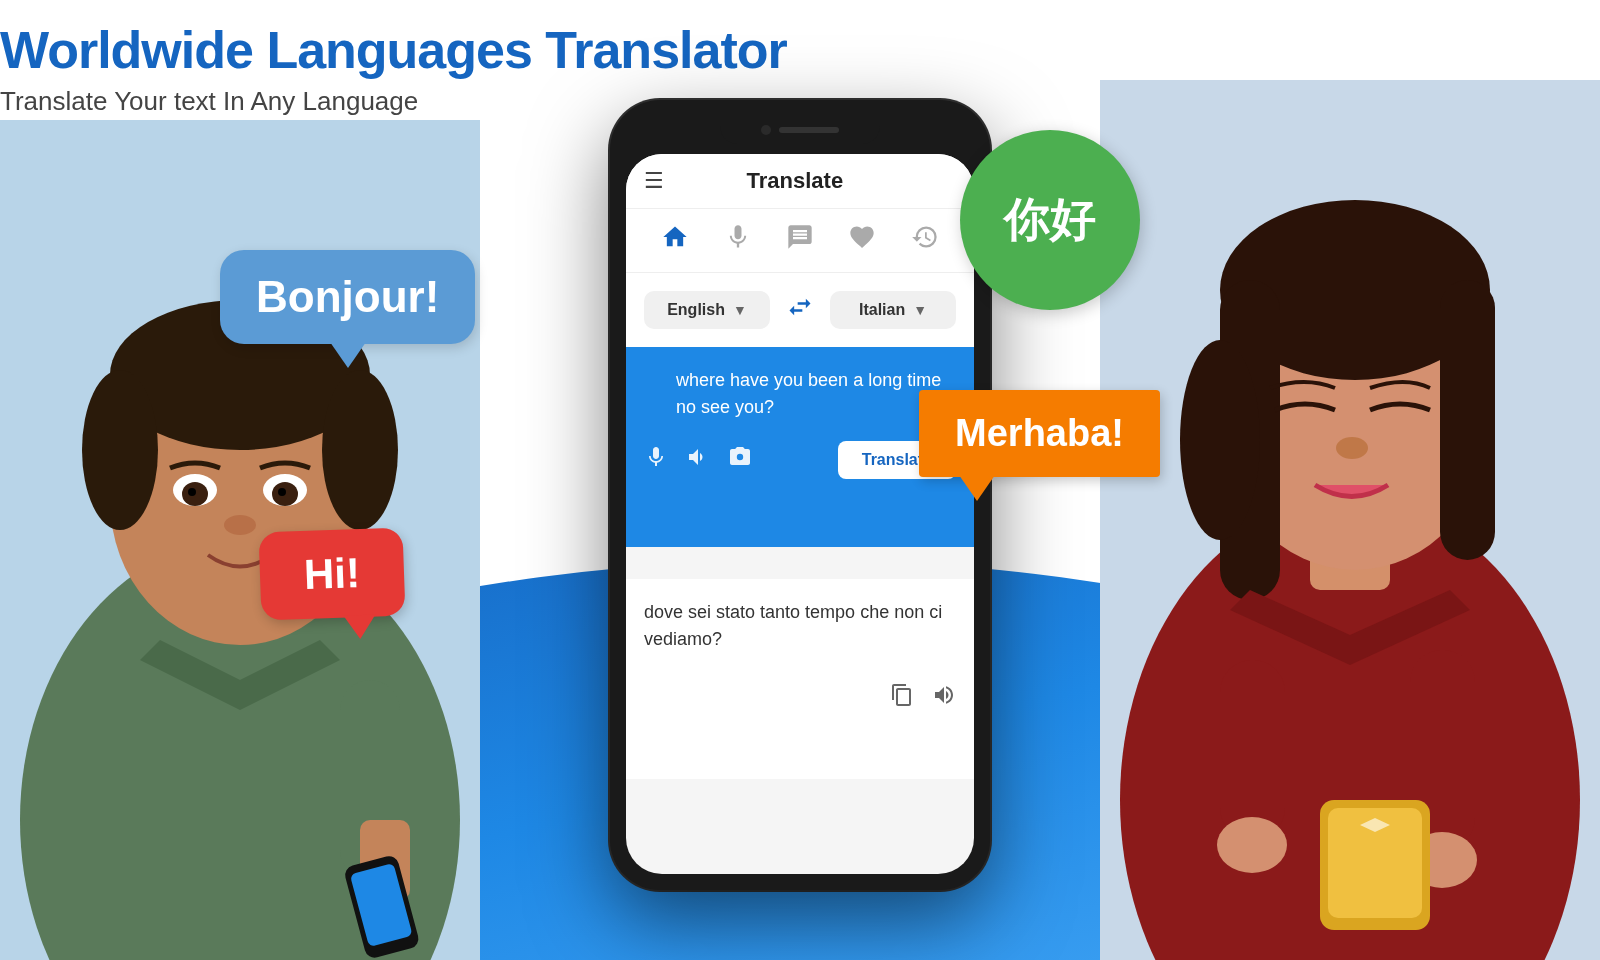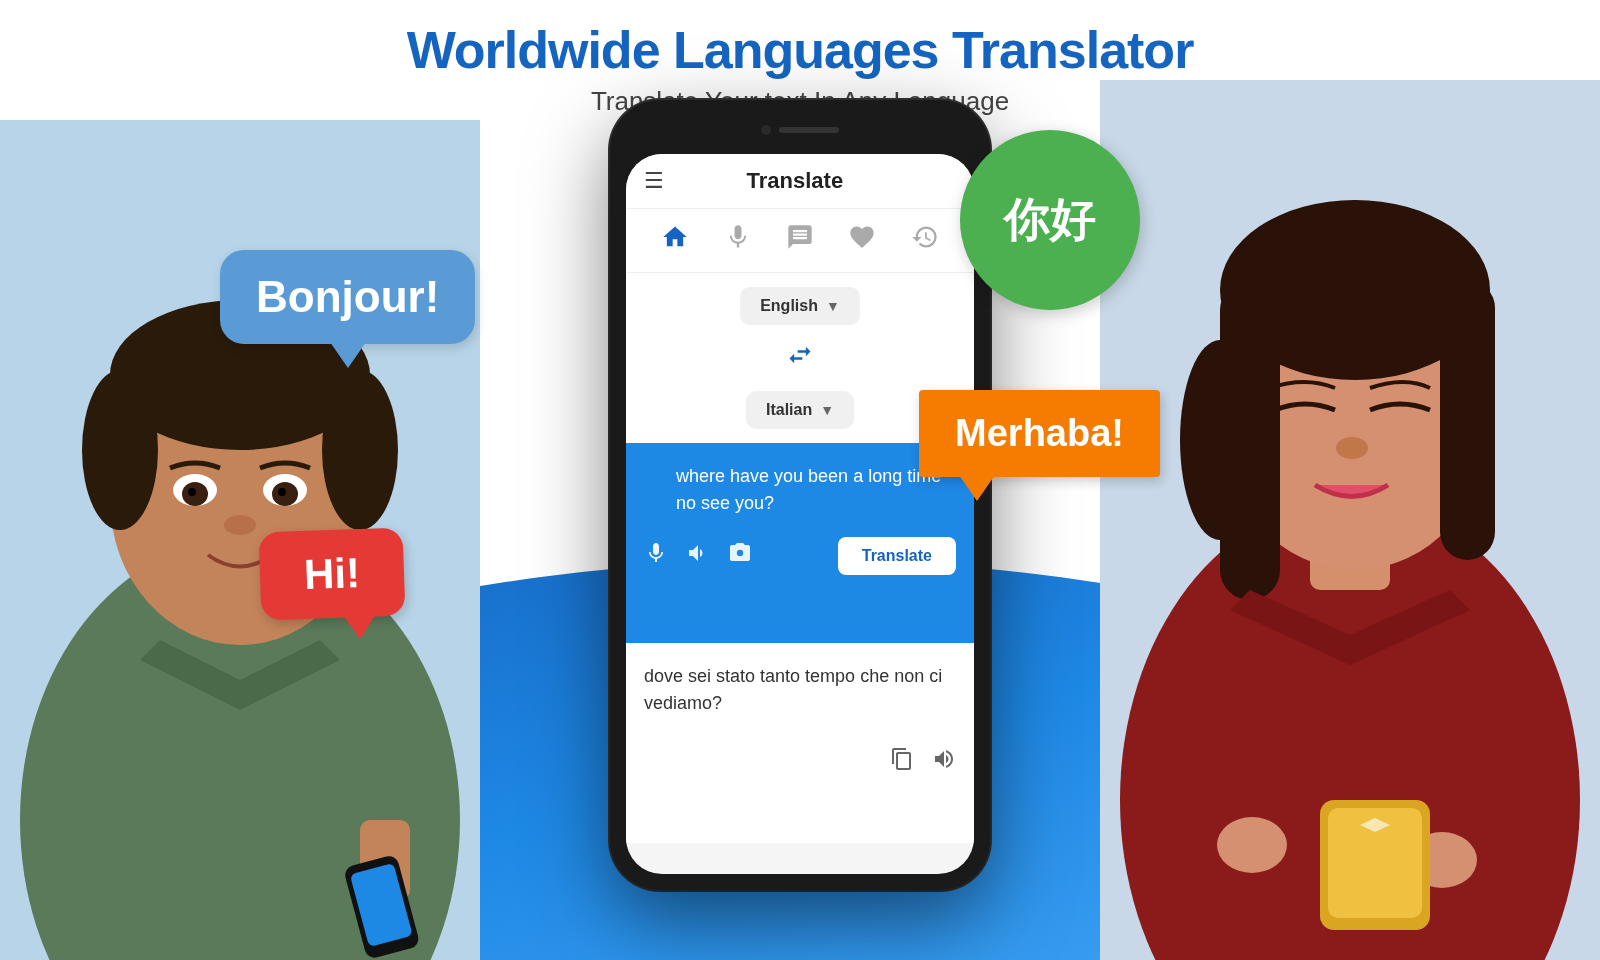--- a/index.html
+++ b/index.html
@@ -23,21 +23,21 @@
       clip-path: ellipse(900px 400px at 50% 100%);
       z-index: 0;
     }
 
     
     .header {
       position: absolute;
       top: 20px;
       left: 0;
       right: 0;
-      text-align: center;
+      text-align: left;
       z-index: 10;
     }
     .header-title {
       font-size: 52px;
       font-weight: 900;
       color: #1565c0;
       letter-spacing: -1px;
     }
     .header-subtitle {
       font-size: 26px;
@@ -258,21 +258,20 @@
     }
 
     
     .lang-row {
       background: #fff;
       padding: 14px 18px;
       display: flex;
       align-items: center;
       justify-content: space-between;
       gap: 10px;
-      flex-direction: column;
     }
     .lang-btn {
       background: #f0f0f0;
       border: none;
       border-radius: 10px;
       padding: 10px 20px;
       font-size: 16px;
       font-weight: 600;
       color: #333;
       display: flex;
@@ -334,20 +333,21 @@
       font-size: 16px;
       font-weight: 700;
       cursor: pointer;
     }
 
     
     .output-area {
       background: #fff;
       padding: 20px 18px 16px 18px;
       min-height: 200px;
+      margin-top: 32px;
     }
     .output-text {
       color: #333;
       font-size: 18px;
       line-height: 1.5;
       margin-bottom: 30px;
     }
     .output-actions {
       display: flex;
       align-items: center;

